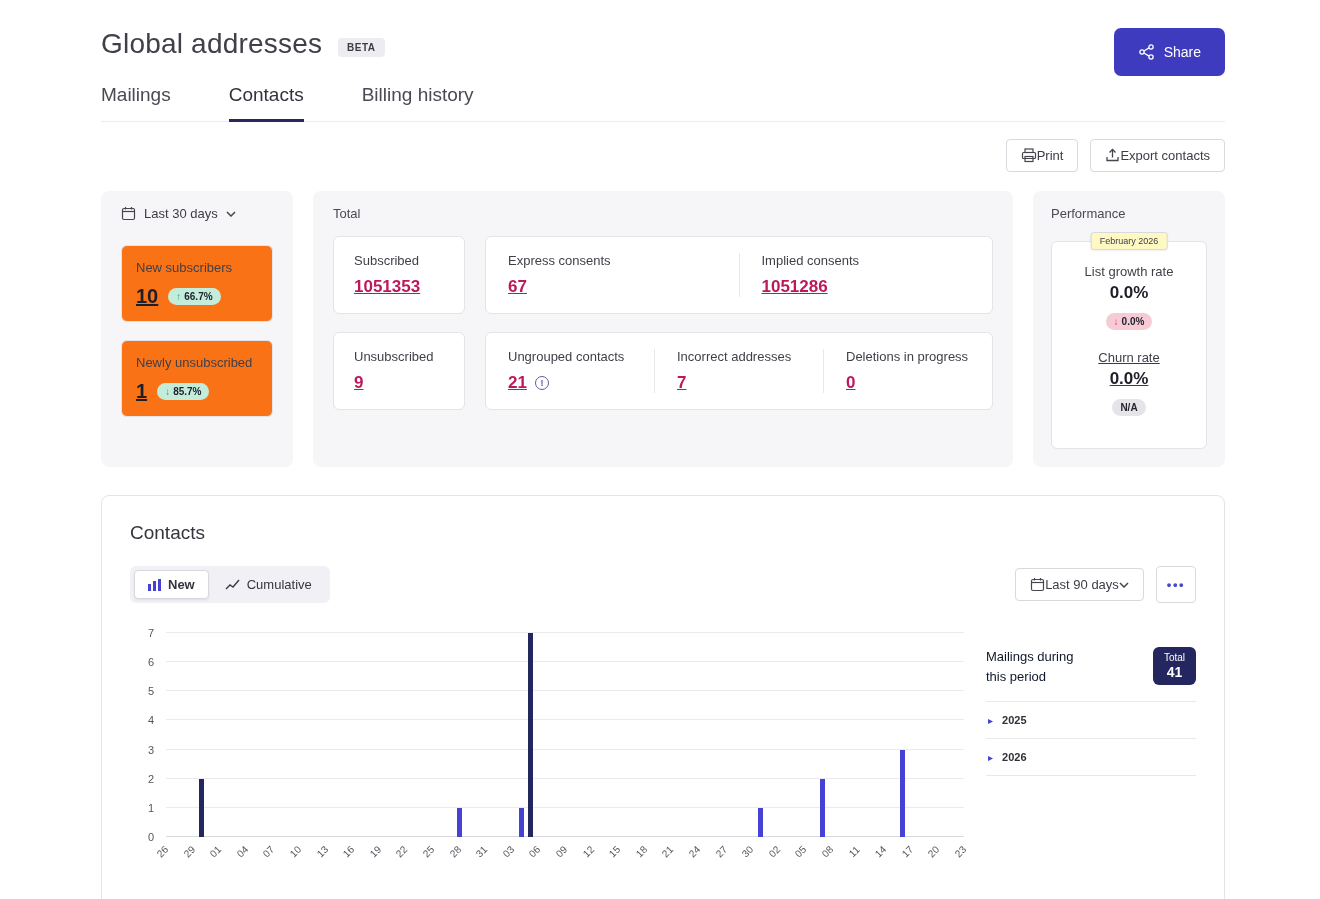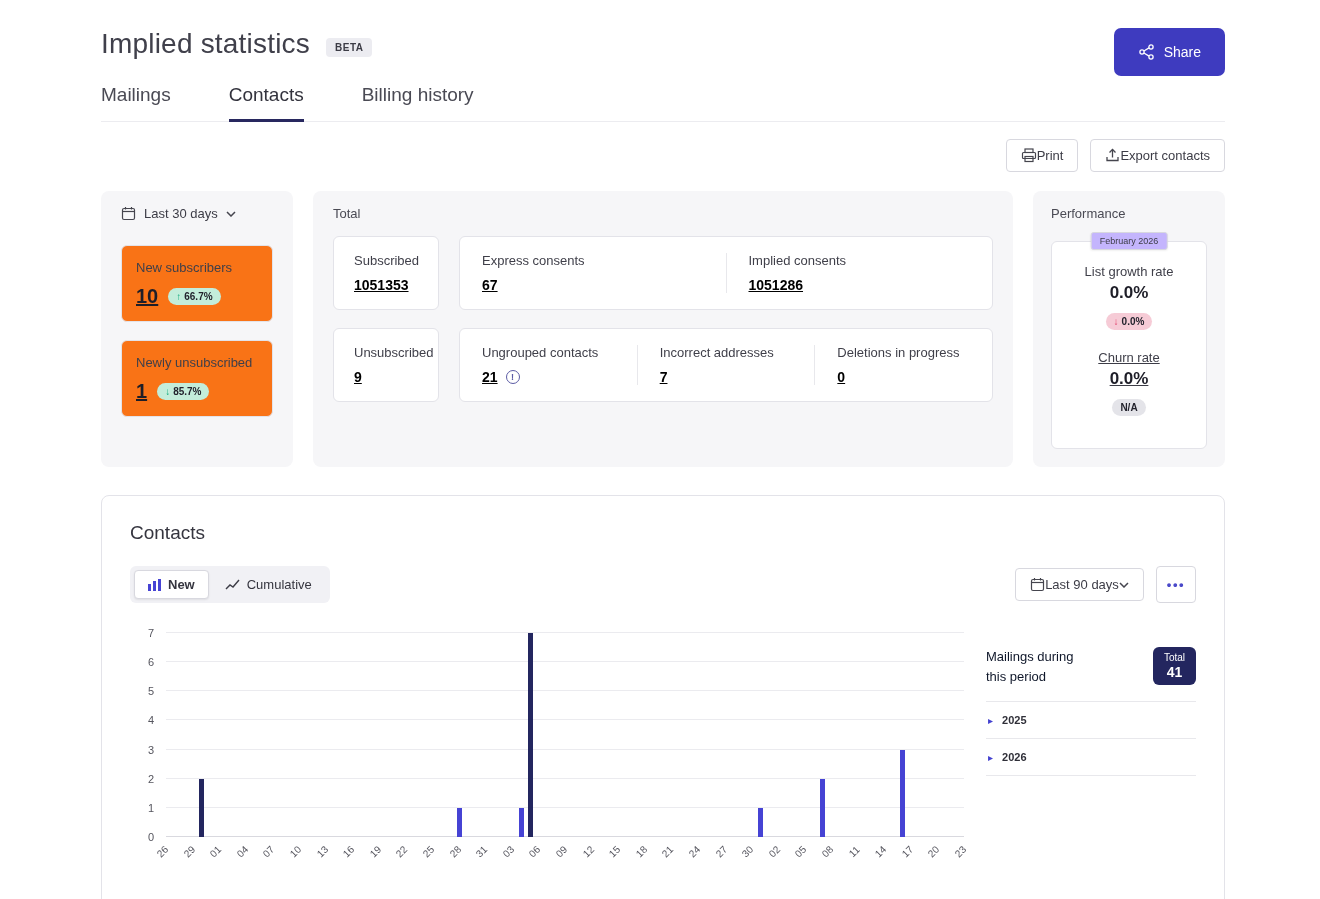--- a/index.html
+++ b/index.html
@@ -61,37 +61,37 @@
   .badge.teal { background: #c3edda; }
   .badge.pink { background: #f6cbd6; }
   .badge.gray { background: #e4e4e9; }
   .arrow-up   { color: #0fa97c; font-weight: bold; }
   .arrow-down { color: #0fa97c; font-weight: bold; }
   .arrow-red  { color: #e03a66; font-weight: bold; }
 
   .total-grid { margin-top: 15px; display: flex; flex-direction: column; gap: 18px; }
   .total-row { display: flex; gap: 20px; }
   .cell-card { background: #fff; border: 1px solid #e3e3e9; border-radius: 6px; padding: 16px 20px; }
-  .cell-single { width: 106px; }
+  .cell-single { width: 132px; }
   .cell-wide { flex: 1; display: flex; padding: 16px 0; }
   .cell-col { flex: 1; padding: 0 16px 0 22px; }
   .cell-col + .cell-col { border-left: 1px solid #e8e8ec; }
   .cell-label { font-size: 13px; color: #3f3f49; }
   .cell-value-row { margin-top: 9px; display: flex; align-items: center; gap: 8px; }
-  .cell-value { font-size: 14px; font-weight: bold; color: #000000; text-decoration: underline; cursor: pointer; }
+  .cell-value { font-size: 17px; font-weight: bold; color: #be185d; text-decoration: underline; cursor: pointer; }
   .info-icon {
     width: 14px; height: 14px; border: 1.4px solid #5c5ca5; border-radius: 50%;
     display: inline-flex; align-items: center; justify-content: center;
     font-size: 9px; font-weight: bold; color: #5c5ca5; cursor: pointer;
   }
 
   .perf-card { position: relative; margin-top: 20px; background: #fff; border: 1px solid #e3e3e9; border-radius: 6px; height: 208px; text-align: center; padding-top: 22px; }
   .perf-tooltip {
     position: absolute; top: -10px; left: 50%; transform: translateX(-50%);
-    background: #c4b5fd; border: 1px solid #d8d8df; border-radius: 3px;
+    background: #fef9c3; border: 1px solid #d8d8df; border-radius: 3px;
     font-size: 9px; color: #3c3c46; padding: 3px 8px; white-space: nowrap;
     box-shadow: 0 1px 2px rgba(0,0,0,.06);
   }
   .perf-label { font-size: 13px; color: #3f3f49; }
   .perf-value { margin-top: 4px; font-size: 17px; font-weight: bold; color: #1e1e28; }
   .perf-badge-wrap { margin-top: 8px; }
   .perf-group + .perf-group { margin-top: 20px; text-decoration: underline; }
 
   
   .contacts-card { margin-top: 28px; background: #fff; border: 1px solid #e3e3e9; border-radius: 8px; padding: 26px 28px; height: 640px; }
@@ -127,21 +127,21 @@
   .year-row.last { border-bottom: 1px solid #e8e8ec; }
   .tri { color: #4340d0; font-size: 10px; }
   .year-label { font-size: 11px; font-weight: bold; color: #2f2f38; }
 </style>
 </head>
 <body>
 
 <div class="page">
 
   <header class="topbar">
-    <h1 class="title">Implied statistics</h1>
+    <h1 class="title">Global addresses</h1>
     <span class="beta">BETA</span>
     <button class="share-btn">
       <svg width="17" height="16" viewBox="0 0 17 16" fill="none" stroke="#ffffff" stroke-width="1.3">
         <circle cx="13" cy="3" r="2.1"></circle>
           <circle cx="4" cy="8" r="2.1"></circle>
           <circle cx="13" cy="13" r="2.1"></circle>
         <line x1="5.9" y1="7" x2="11.1" y2="3.9"></line>
           <line x1="5.9" y1="9" x2="11.1" y2="12.1"></line>
       </svg>
       <span>Share</span>

